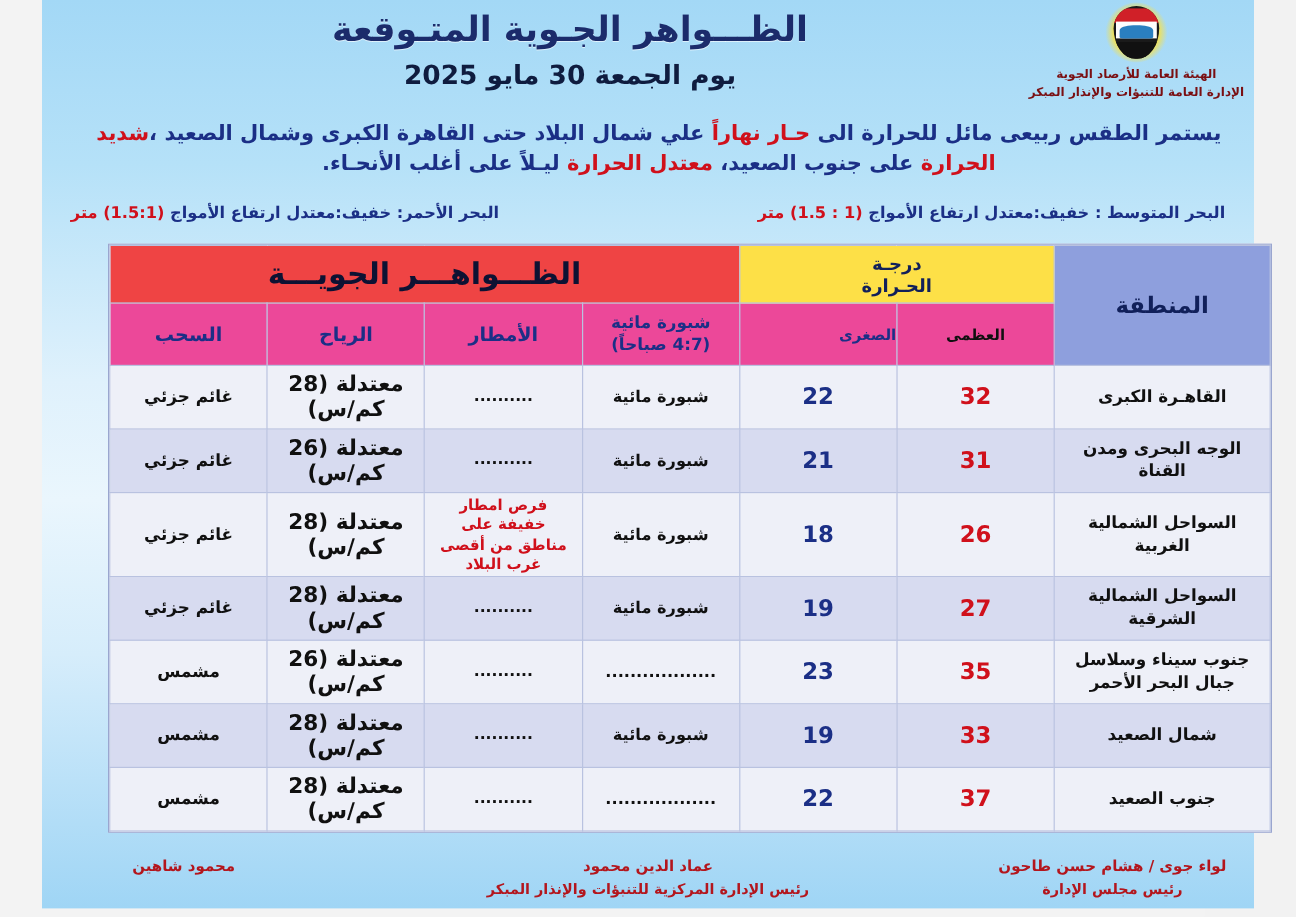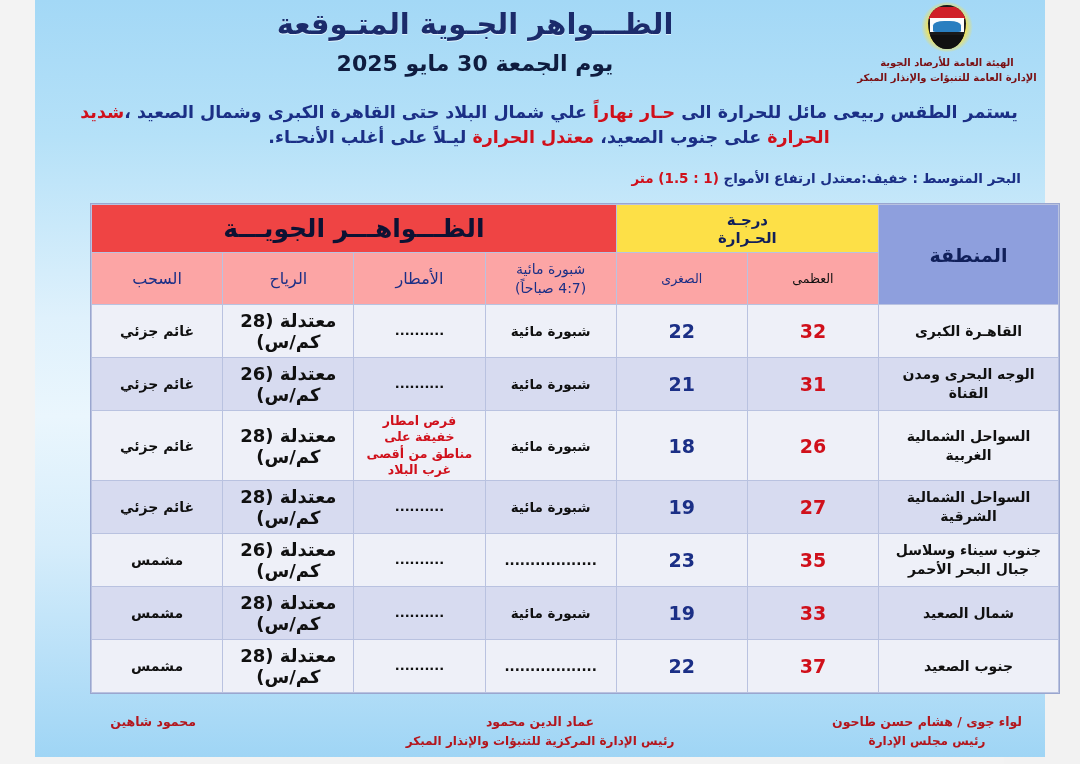--- a/index.html
+++ b/index.html
@@ -210,27 +210,27 @@
     background: #ef4444;
     color: #0d1233;
     font-size: 25px;
     font-weight: 700;
     height: 48px;
     letter-spacing: .5px;
   }
 
   
   .h-sub {
-    background: #fca5a5;
+    background: #ec4899;
     color: #1b2f86;
     font-size: 16px;
-    font-weight: 400;
+    font-weight: 700;
     height: 52px;
   }
-  .h-sub.min   { color: #1b2f86; font-size: 12.5px; line-height: 1.2; }
+  .h-sub.min   { color: #1b2f86; font-size: 12.5px; line-height: 1.2; text-align: right; }
   .h-sub.max   { color: #101010; font-size: 12.5px; }
   .h-sub.fog   { font-size: 14px; line-height: 1.3; }
 
   
   tbody tr { height: 53px; }
   tbody tr.odd  td { background: #eef0f8; }
   tbody tr.even td { background: #d7dbf0; }
 
   td.c-region {
     font-size: 14px;
@@ -327,20 +327,23 @@
       </div>
     </div>
 
     <div id="description">
       <span class="txt-blue">يستمر الطقس ربيعى مائل للحرارة الى </span><span class="txt-red">حـار نهاراً</span><span class="txt-blue"> علي شمال البلاد حتى القاهرة الكبرى وشمال الصعيد ،</span><span class="txt-red">شديد الحرارة</span><span class="txt-blue"> على جنوب الصعيد، </span><span class="txt-red">معتدل الحرارة</span><span class="txt-blue"> ليـلاً على أغلب الأنحـاء.</span>
     </div>
 
     <div id="sea-line">
       <div class="sea-group">
         <span>البحر المتوسط : خفيف:معتدل    ارتفاع الأمواج </span><span class="sea-wave">(1 : 1.5) متر</span>
+      </div>
+      <div class="sea-group">
+        <span>البحر الأحمر: خفيف:معتدل     ارتفاع الأمواج </span><span class="sea-wave">(1.5:1) متر</span>
       </div>
     </div>
 
     <div id="table-wrap">
       <table>
         <thead>
           <tr>
             <th class="h-region" rowspan="2">المنطقة</th>
             <th class="h-temp-top" colspan="2">
               <div>درجـة</div>

